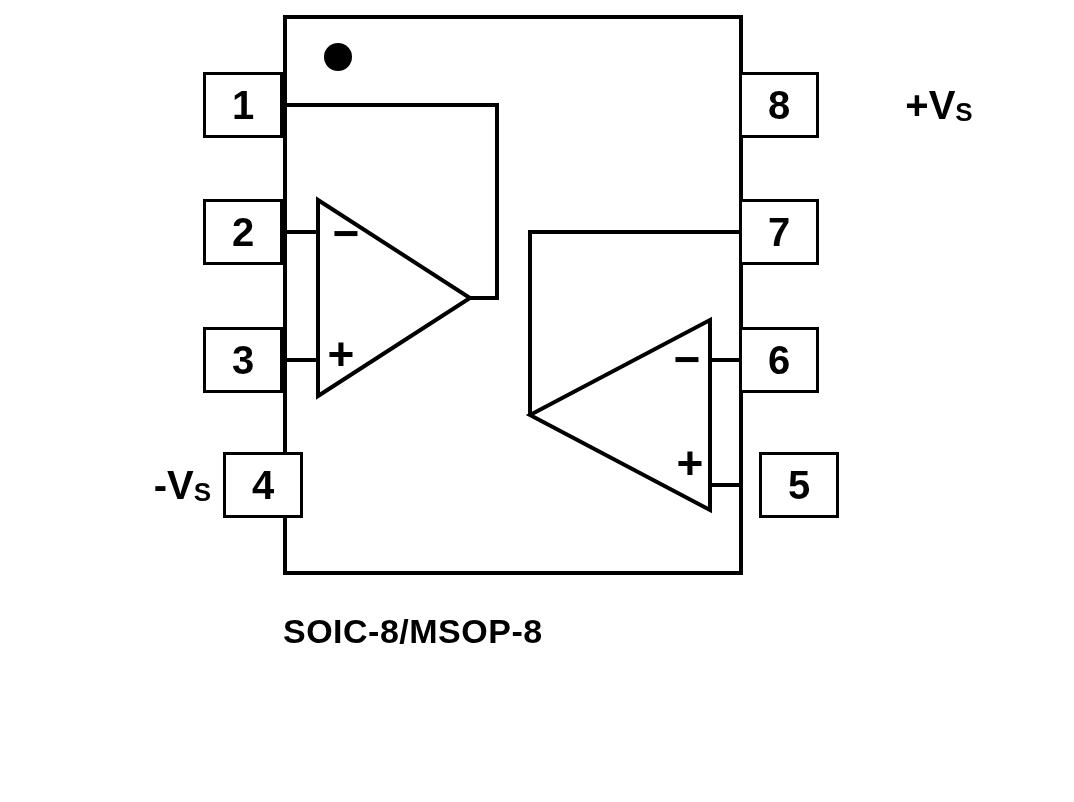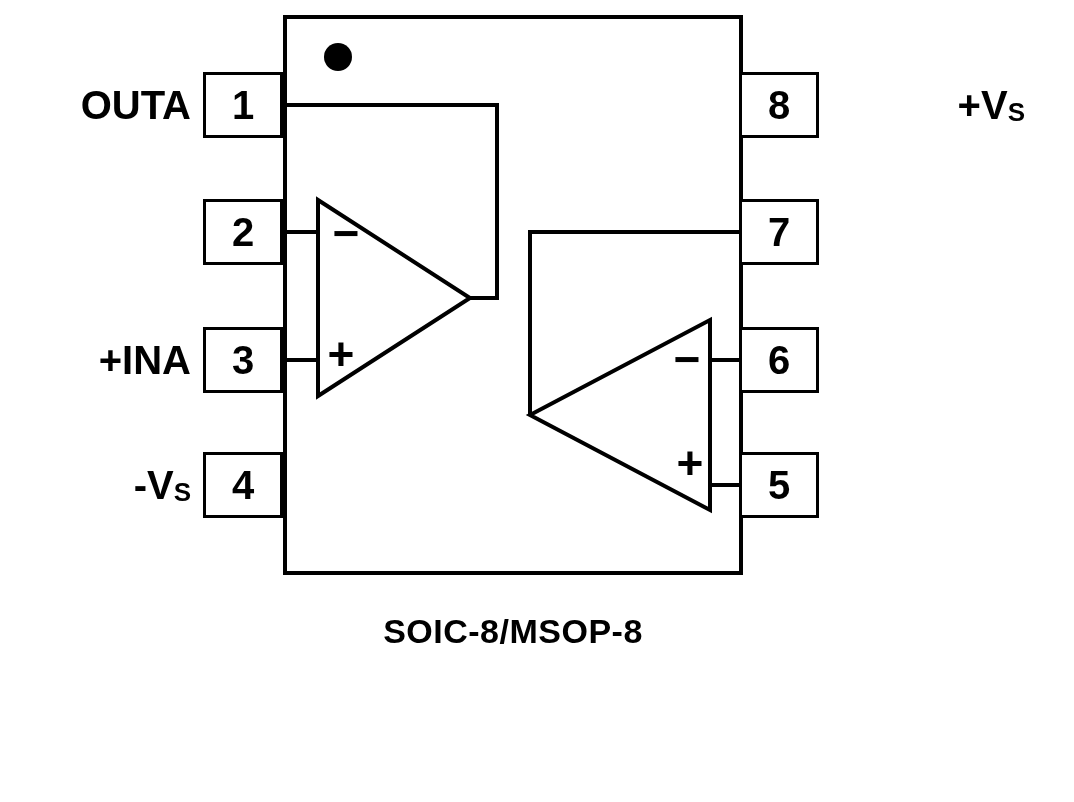--- a/index.html
+++ b/index.html
@@ -44,48 +44,47 @@
 
   .pin-label {
     position: absolute;
     height: 66px;
     line-height: 66px;
     font-size: 40px;
     font-weight: bold;
     white-space: nowrap;
   }
   .pin-label.left  { left: 0;     width: 191px; text-align: right; }
-  .pin-label.right { left: 795px; width: 230px; text-align: right; }
+  .pin-label.right { left: 824px; width: 230px; text-align: center; }
 
   .pin-label .sub {
     font-size: 26px;
     vertical-align: baseline;
     position: relative;
     top: 2px;
   }
 
   .row1 { top: 72px; }
   .row2 { top: 199px; }
   .row3 { top: 327px; }
-  .row4 { top: 452px; }
+  .row4 { top: 452px; margin-left: 20px; }
 
   .op-sign {
     position: absolute;
     width: 46px; height: 46px;
     line-height: 46px;
     text-align: center;
     font-size: 46px;
     font-weight: bold;
   }
 
   .caption {
     position: absolute;
     left: 283px; top: 612px;
     width: 460px;
-    text-align: center;
     font-size: 34px;
     font-weight: bold;
     letter-spacing: 0.5px;
   }
 </style>
 </head>
 <body>
 
 <div class="stage">
 
@@ -130,26 +129,20 @@
   <div class="pin-box right row2">
     <span>7</span>
   </div>
   <div class="pin-box right row3">
     <span>6</span>
   </div>
   <div class="pin-box right row4">
     <span>5</span>
   </div>
 
-  <div class="pin-label left row1">
-    <span>OUTA</span><span class="sub"></span>
-  </div>
-  <div class="pin-label left row3">
-    <span>+INA</span><span class="sub"></span>
-  </div>
   <div class="pin-label left row4">
     <span>-V</span><span class="sub">S</span>
   </div>
 
   <div class="pin-label right row1">
     <span>+V</span><span class="sub">S</span>
   </div>
 
   <div class="caption">SOIC-8/MSOP-8</div>
 

